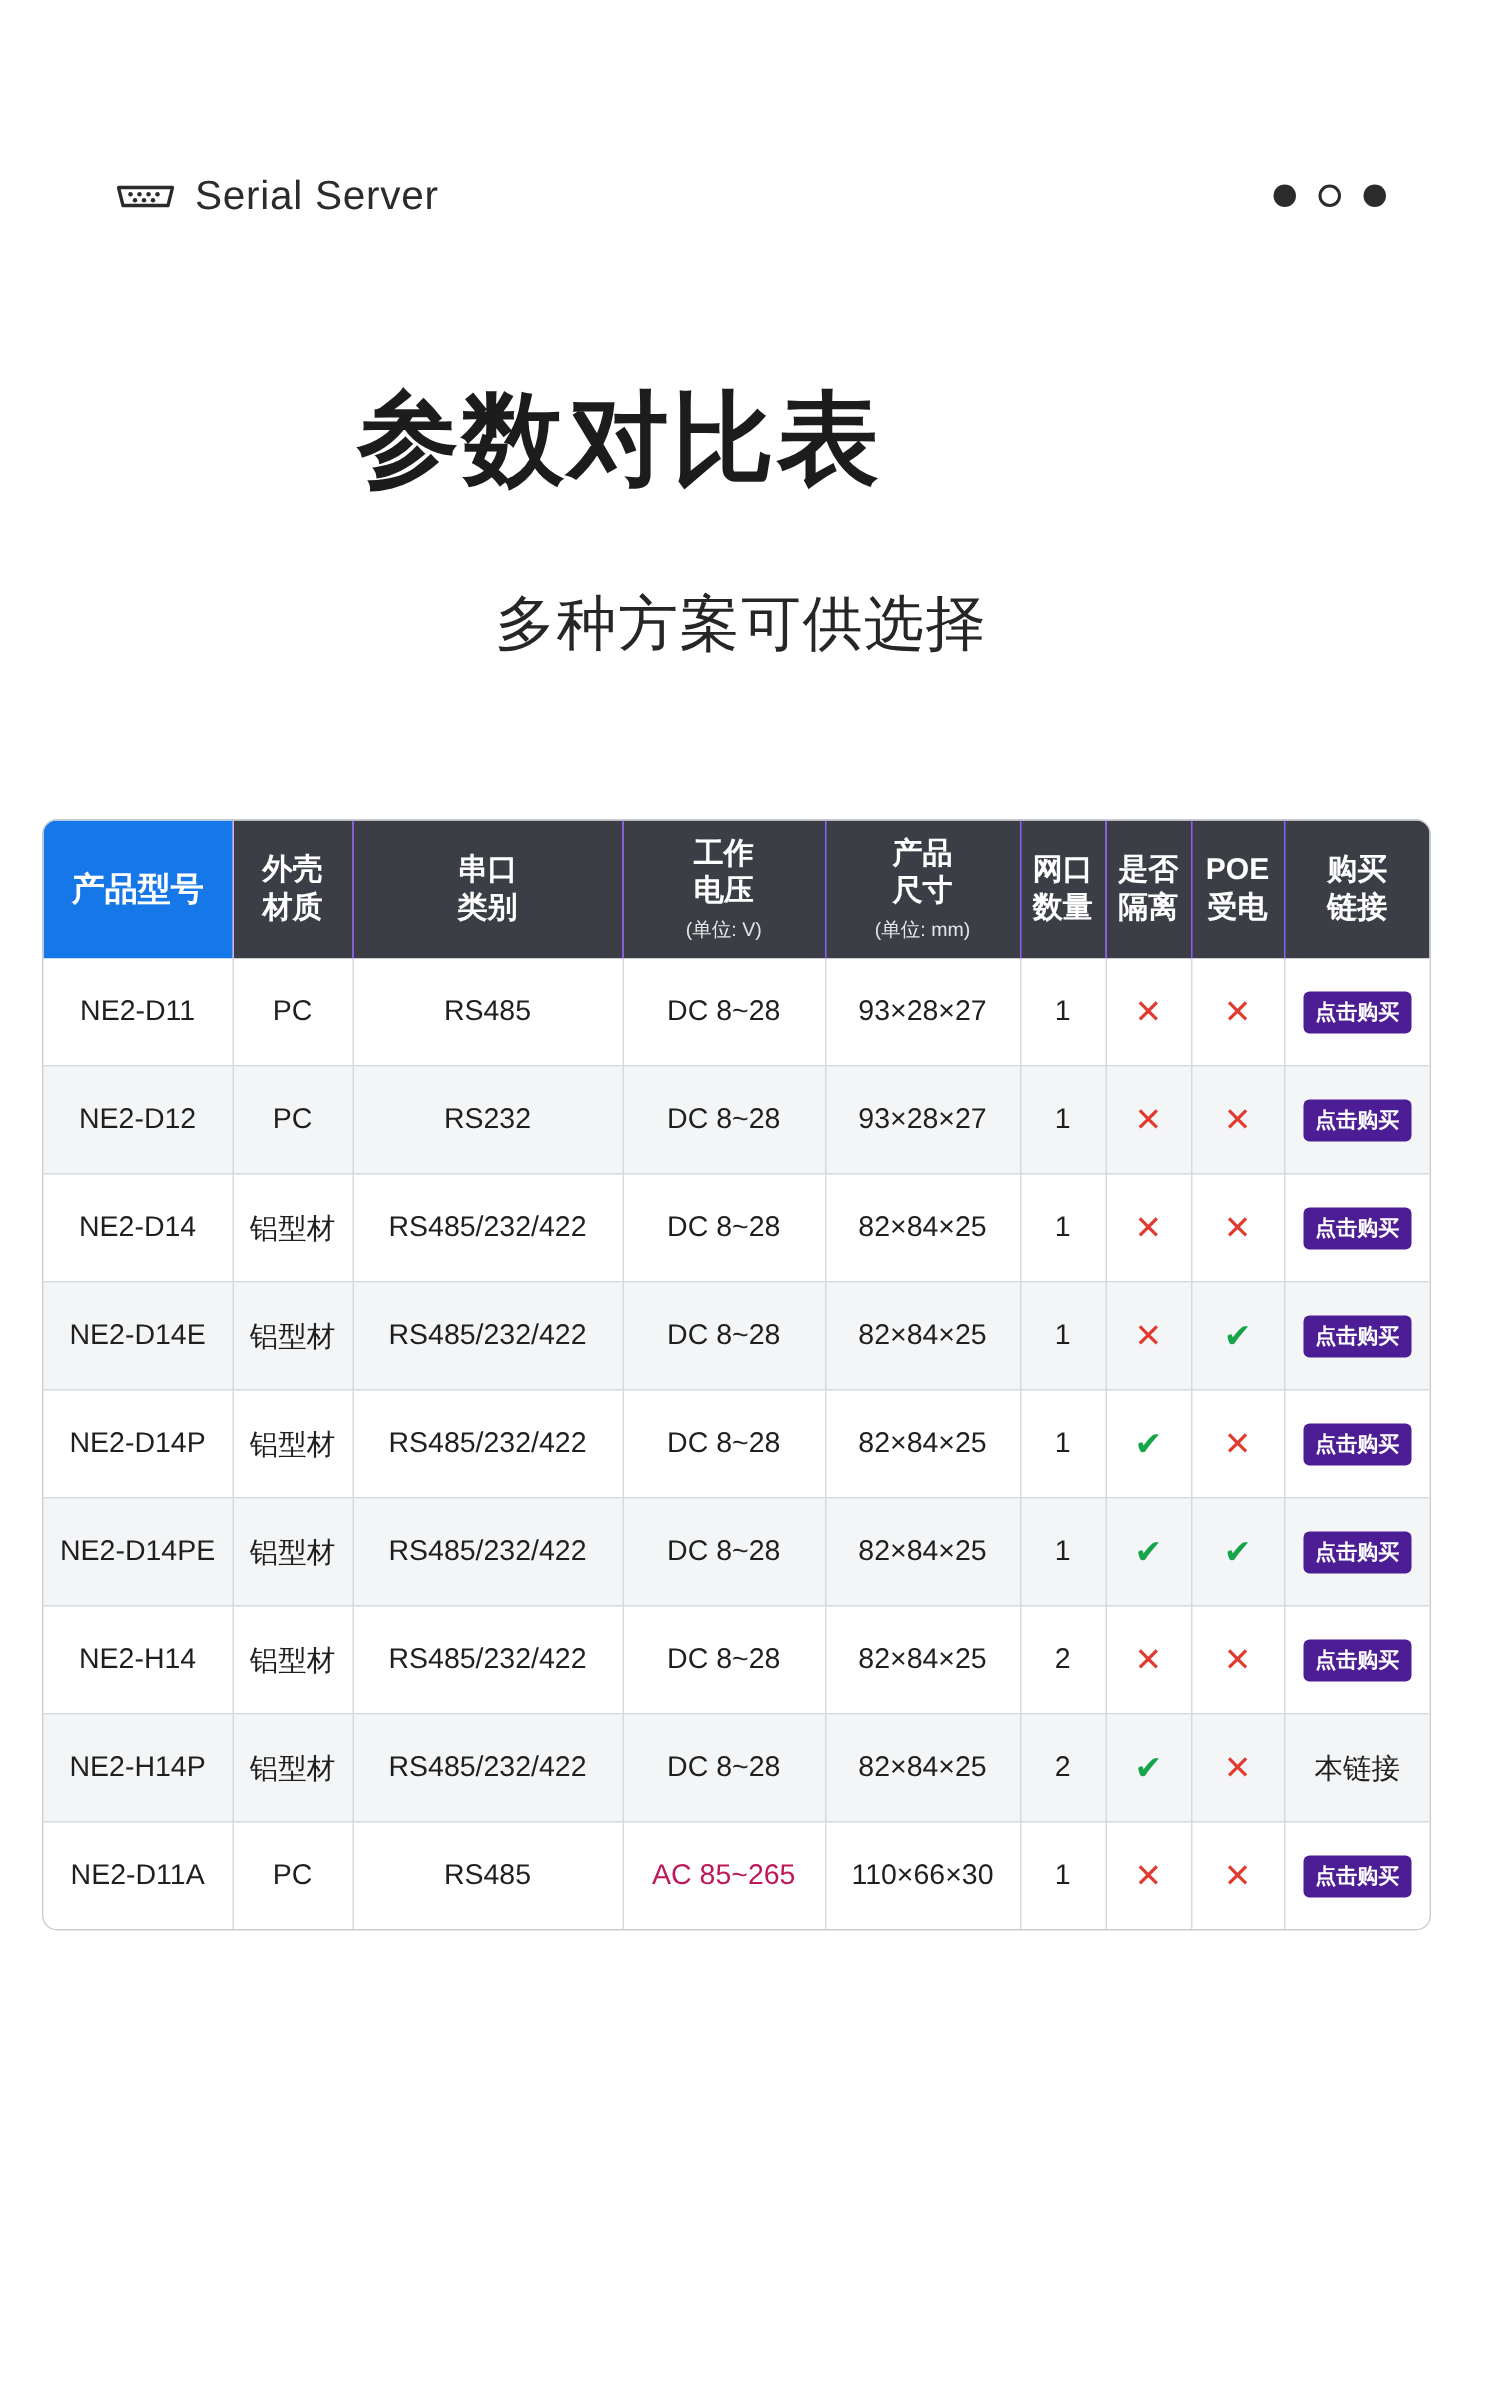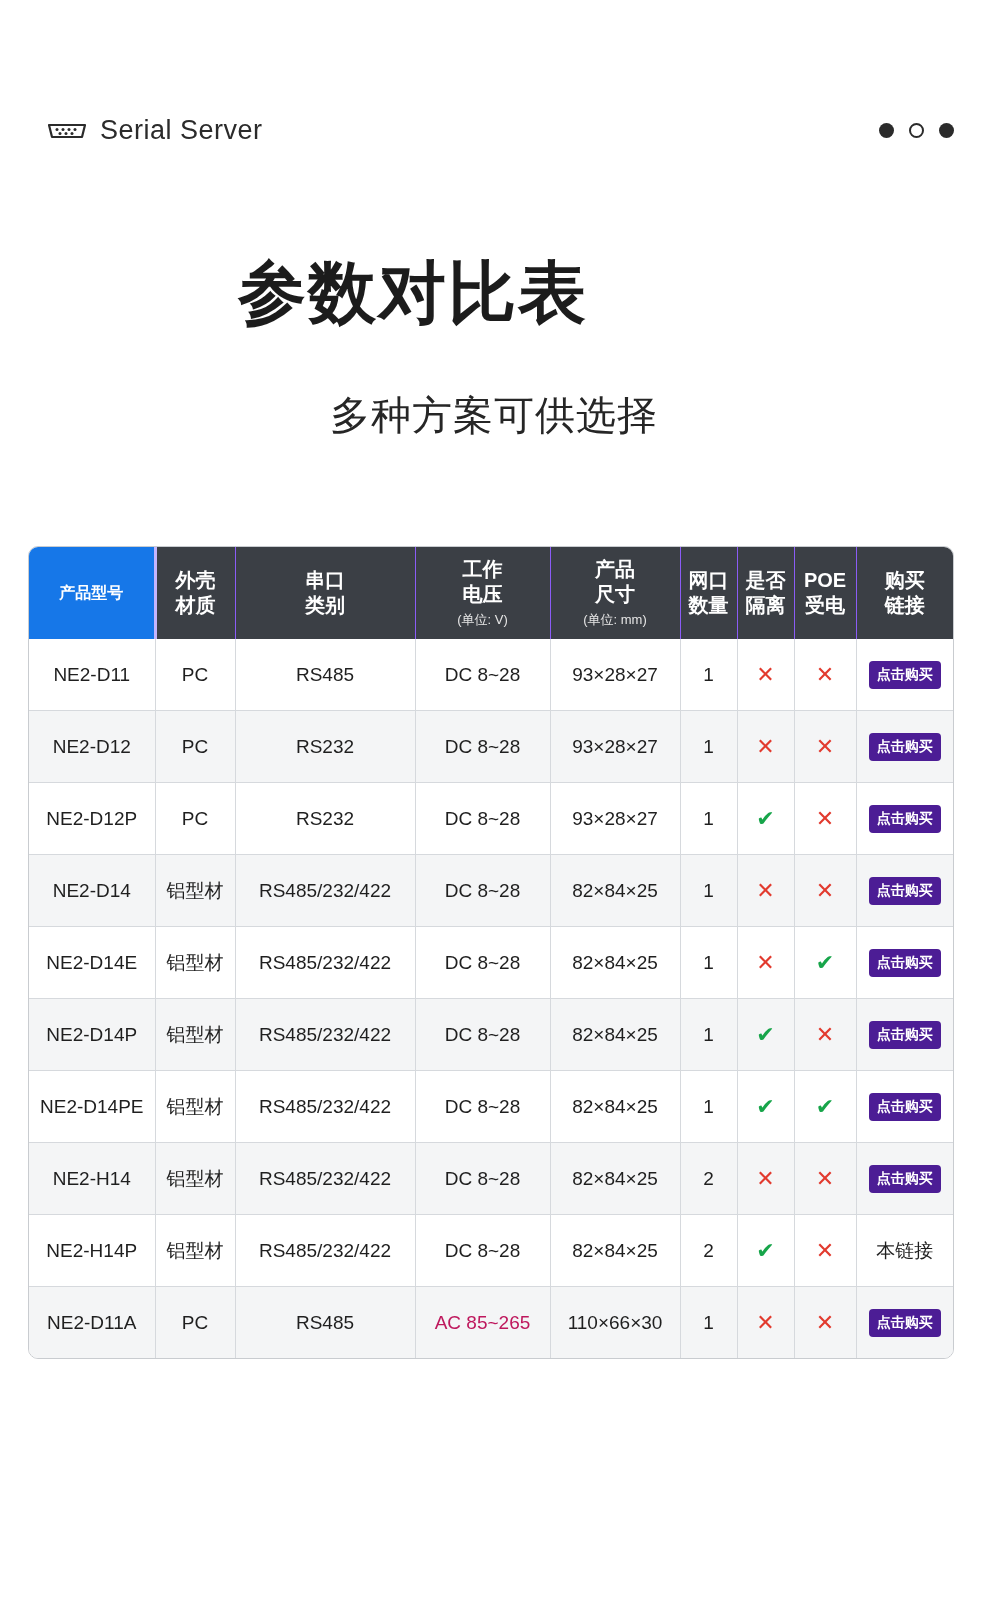--- a/index.html
+++ b/index.html
@@ -19,21 +19,21 @@
   
   .header {
     position: absolute;
     top: 100px;
     left: 0;
     width: 1000px;
     height: 60px;
     display: flex;
     align-items: center;
     justify-content: space-between;
-    padding: 0 46px;
+    padding: 0 76px;
     box-sizing: border-box;
   }
   .brand {
     display: flex;
     align-items: center;
     gap: 12px;
   }
   .brand-icon {
     width: 42px;
     height: 24px;
@@ -121,22 +121,22 @@
     color: #ffffff;
     font-size: 20px;
     font-weight: 700;
     height: 92px;
     border-right: 1px solid #8b5cf6;
     border-bottom: none;
   }
   thead th.first {
     background: #1677e8;
     color: #ffffff;
-    font-size: 16px;
-    border-right: 3px solid #c4b5fd;
+    font-size: 22px;
+    border-right: 1px solid #c4b5fd;
   }
   .th-line { line-height: 1.25; }
   .th-unit {
     display: block;
     font-size: 13px;
     font-weight: 400;
     margin-top: 4px;
     color: #e6e6e6;
   }
 
@@ -275,31 +275,20 @@
           <td><span>PC</span></td>
           <td><span>RS232</span></td>
           <td><span>DC 8~28</span></td>
           <td><span>93×28×27</span></td>
           <td><span>1</span></td>
           <td><span class="mark-no">✕</span></td>
           <td><span class="mark-no">✕</span></td>
           <td><button class="buy-btn">点击购买</button></td>
         </tr>
         <tr>
-          <td><span>NE2-D12P</span></td>
-          <td><span>PC</span></td>
-          <td><span>RS232</span></td>
-          <td><span>DC 8~28</span></td>
-          <td><span>93×28×27</span></td>
-          <td><span>1</span></td>
-          <td><span class="mark-yes">✔</span></td>
-          <td><span class="mark-no">✕</span></td>
-          <td><button class="buy-btn">点击购买</button></td>
-        </tr>
-        <tr>
           <td><span>NE2-D14</span></td>
           <td><span>铝型材</span></td>
           <td><span>RS485/232/422</span></td>
           <td><span>DC 8~28</span></td>
           <td><span>82×84×25</span></td>
           <td><span>1</span></td>
           <td><span class="mark-no">✕</span></td>
           <td><span class="mark-no">✕</span></td>
           <td><button class="buy-btn">点击购买</button></td>
         </tr>

